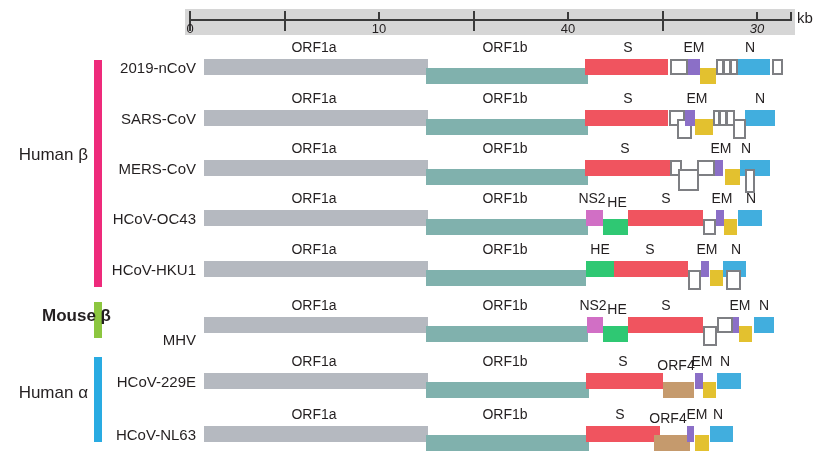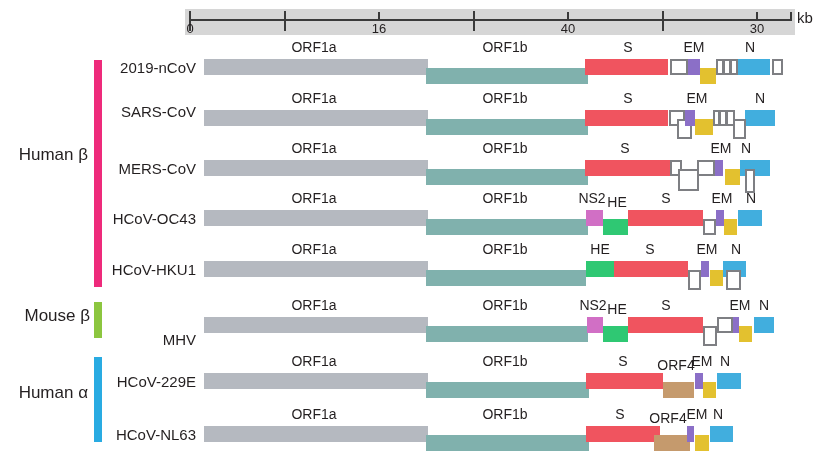--- a/index.html
+++ b/index.html
@@ -24,27 +24,27 @@
     <div class="abs" style="left: 190px; top: 19px; width: 602px; height: 2px; background: rgb(58, 58, 58);"></div>
     <div class="tick" style="left: 189px; top: 11px; height: 20px;"></div>
     <div class="tick" style="left: 283.5px; top: 11px; height: 20px;"></div>
     <div class="tick" style="left: 472.5px; top: 11px; height: 20px;"></div>
     <div class="tick" style="left: 661.5px; top: 11px; height: 20px;"></div>
     <div class="tick" style="left: 378px; top: 12px; height: 9px;"></div>
     <div class="tick" style="left: 567px; top: 12px; height: 9px;"></div>
     <div class="tick" style="left: 756px; top: 12px; height: 9px;"></div>
     <div class="tick" style="left: 790px; top: 12px; height: 9px;"></div>
     <div class="rnum" style="left: 190px; top: 22px;">0</div>
-    <div class="rnum" style="left: 379px; top: 22px;">16</div>
+    <div class="rnum" style="left: 379px; top: 22px;">10</div>
     <div class="rnum" style="left: 568px; top: 22px;">40</div>
-    <div class="rnum" style="left: 757px; top: 22px;">30</div>
+    <div class="rnum" style="left: 757px; top: 22px; font-style: italic;">30</div>
     <div class="abs" style="left: 94px; top: 60px; width: 8px; height: 227px; background: rgb(238, 42, 123);"></div>
     <div class="grouplabel" style="right: 749px; top: 145px;">Human β</div>
     <div class="abs" style="left: 94px; top: 302px; width: 8px; height: 36px; background: rgb(140, 198, 63);"></div>
-    <div class="grouplabel" style="right: 747px; top: 306px;">Mouse β</div>
+    <div class="grouplabel" style="right: 726px; top: 306px; font-weight: bold;">Mouse β</div>
     <div class="abs" style="left: 94px; top: 357px; width: 8px; height: 85px; background: rgb(41, 171, 226);"></div>
     <div class="grouplabel" style="right: 749px; top: 383px;">Human α</div>
     <div class="seg" style="left: 204px; top: 59px; width: 224px; background: rgb(181, 185, 192);"></div>
     <div class="seg" style="left: 426px; top: 68px; width: 162px; background: rgb(128, 177, 173);"></div>
     <div class="seg" style="left: 585px; top: 59px; width: 83px; background: rgb(240, 84, 95);"></div>
     <div class="seg outline" style="left: 670px; top: 59px; width: 18px;"></div>
     <div class="seg" style="left: 688px; top: 59px; width: 12px; background: rgb(139, 111, 199);"></div>
     <div class="seg" style="left: 700px; top: 68px; width: 16px; background: rgb(227, 193, 47);"></div>
     <div class="seg outline" style="left: 716px; top: 59px; width: 8px;"></div>
     <div class="seg outline" style="left: 723px; top: 59px; width: 8px;"></div>
@@ -67,21 +67,21 @@
     <div class="seg outline" style="left: 713px; top: 110px; width: 7px;"></div>
     <div class="seg outline" style="left: 719px; top: 110px; width: 8px;"></div>
     <div class="seg outline" style="left: 726px; top: 110px; width: 9px;"></div>
     <div class="seg" style="left: 745px; top: 110px; width: 30px; background: rgb(65, 174, 222);"></div>
     <div class="seg outline" style="left: 733px; top: 119px; width: 13px; height: 20px;"></div>
     <div class="glabel" style="left: 314px; top: 91px;">ORF1a</div>
     <div class="glabel" style="left: 505px; top: 91px;">ORF1b</div>
     <div class="glabel" style="left: 628px; top: 91px;">S</div>
     <div class="glabel" style="left: 697px; top: 91px;">EM</div>
     <div class="glabel" style="left: 760px; top: 91px;">N</div>
-    <div class="vname" style="right: 641px; top: 104px;">SARS-CoV</div>
+    <div class="vname" style="right: 641px; top: 111px;">SARS-CoV</div>
     <div class="seg" style="left: 204px; top: 160px; width: 224px; background: rgb(181, 185, 192);"></div>
     <div class="seg" style="left: 426px; top: 169px; width: 162px; background: rgb(128, 177, 173);"></div>
     <div class="seg" style="left: 585px; top: 160px; width: 85px; background: rgb(240, 84, 95);"></div>
     <div class="seg outline" style="left: 670px; top: 160px; width: 12px;"></div>
     <div class="seg outline" style="left: 678px; top: 169px; width: 21px; height: 22px;"></div>
     <div class="seg outline" style="left: 697px; top: 160px; width: 18px;"></div>
     <div class="seg" style="left: 715px; top: 160px; width: 8px; background: rgb(139, 111, 199);"></div>
     <div class="seg" style="left: 725px; top: 169px; width: 15px; background: rgb(227, 193, 47);"></div>
     <div class="seg" style="left: 740px; top: 160px; width: 30px; background: rgb(65, 174, 222);"></div>
     <div class="seg outline" style="left: 745px; top: 169px; width: 10px; height: 24px;"></div>

